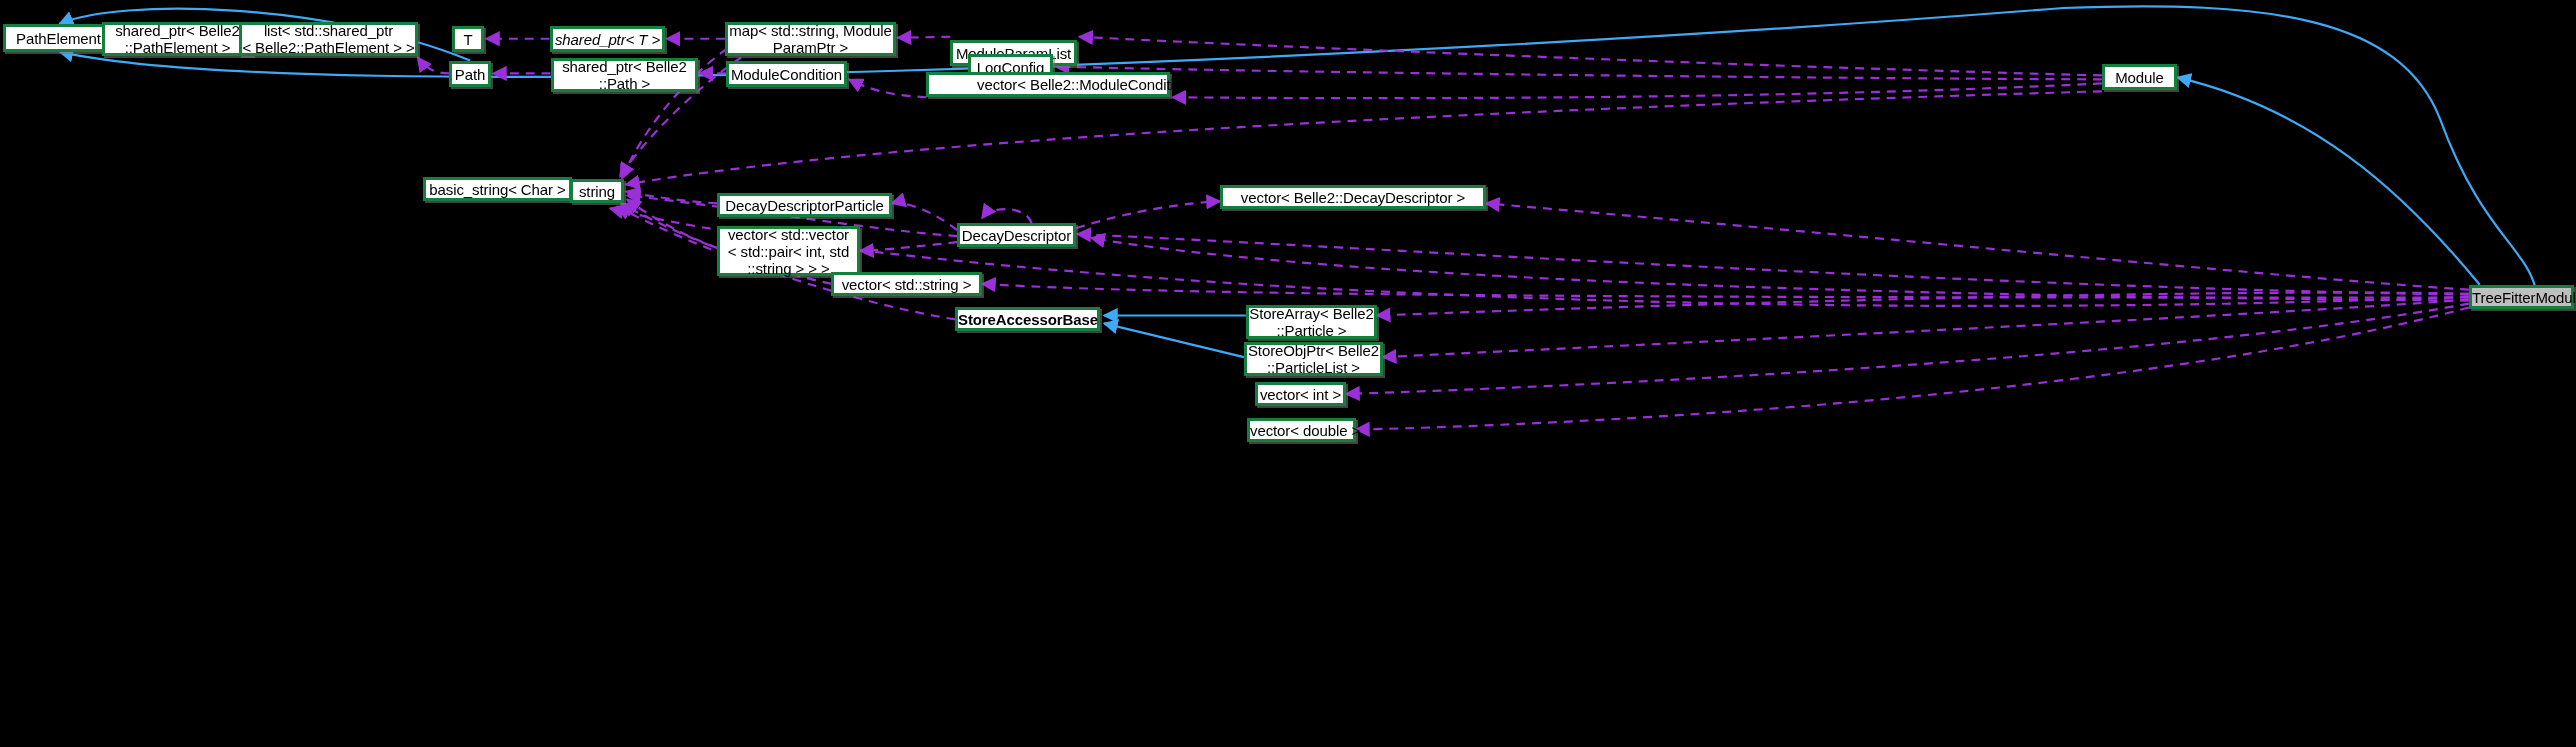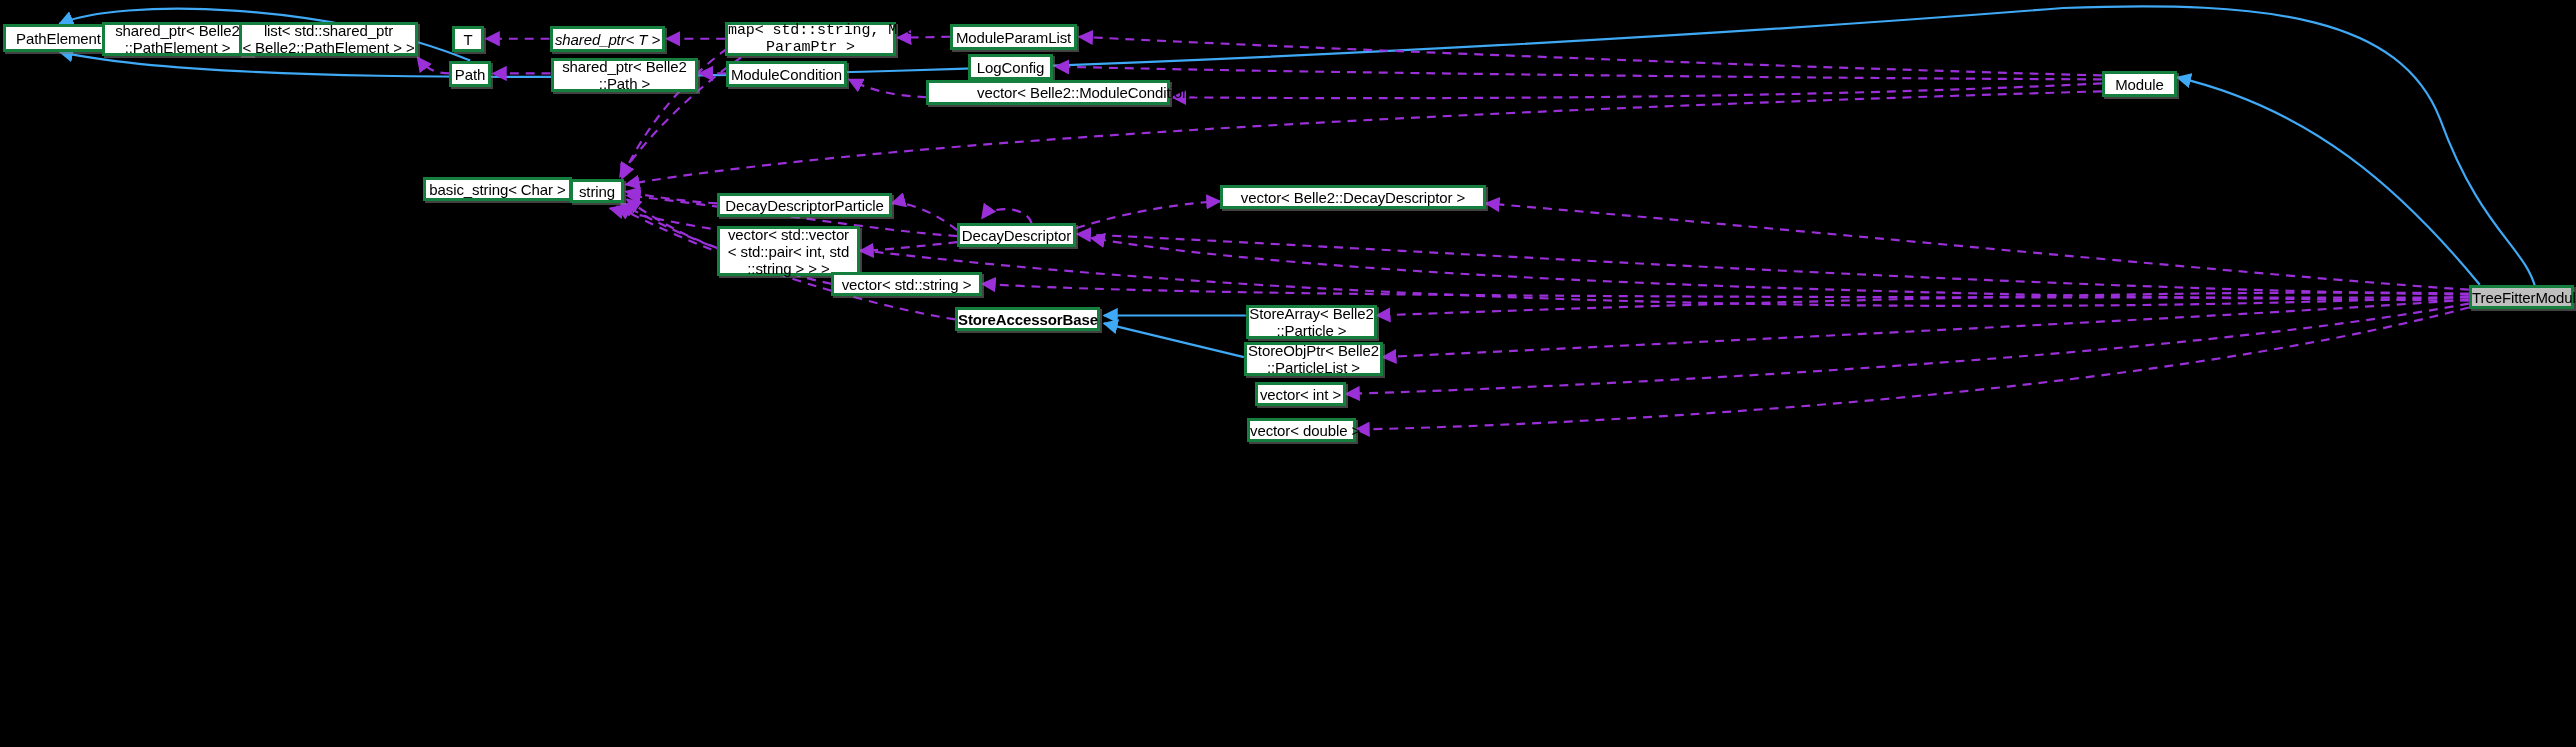--- a/index.html
+++ b/index.html
@@ -137,30 +137,30 @@
       <path d="M 2489 292 C 2300 280 1800 230 1498 205" marker-end="url(#arrU)"></path>
     </g>
   </svg>
 <div class="node" style="left: 3px; top: 24px; width: 111px; height: 28px;"><span>PathElement</span></div>
     <div class="node" style="left: 102px; top: 22px; width: 151px; height: 34px;"><span>shared_ptr&lt; Belle2
 ::PathElement &gt;</span></div>
     <div class="node" style="left: 239px; top: 22px; width: 179px; height: 34px;"><span>list&lt; std::shared_ptr
 &lt; Belle2::PathElement &gt; &gt;</span></div>
     <div class="node" style="left: 452px; top: 26px; width: 32px; height: 26px;"><span>T</span></div>
     <div class="node" style="left: 550px; top: 26px; width: 115px; height: 26px; font-style: italic;"><span>shared_ptr&lt; T &gt;</span></div>
-    <div class="node" style="left: 725px; top: 22px; width: 171px; height: 34px; font-family: Liberation Mono, monospace;"><span>map&lt; std::string, Module
+    <div class="node" style="left: 725px; top: 22px; width: 171px; height: 34px;"><span>map&lt; std::string, Module
 ParamPtr &gt;</span></div>
-    <div class="node" style="left: 950px; top: 24px; width: 127px; height: 26px;"><span>ModuleParamList</span></div>
-    <div class="node" style="left: 2102px; top: 71px; width: 75px; height: 26px; align-items: center;"><span>Module</span></div>
+    <div class="node" style="left: 950px; top: 40px; width: 127px; height: 26px;"><span>ModuleParamList</span></div>
+    <div class="node" style="left: 2102px; top: 64px; width: 75px; height: 26px; align-items: center;"><span>Module</span></div>
     <div class="node" style="left: 449px; top: 61px; width: 42px; height: 26px;"><span>Path</span></div>
     <div class="node" style="left: 551px; top: 58px; width: 147px; height: 34px;"><span>shared_ptr&lt; Belle2
 ::Path &gt;</span></div>
     <div class="node" style="left: 726px; top: 61px; width: 121px; height: 26px;"><span>ModuleCondition</span></div>
     <div class="node" style="left: 968px; top: 54px; width: 85px; height: 26px;"><span>LogConfig</span></div>
-    <div class="node" style="left: 926px; top: 80px; width: 244px; height: 25px; padding-left: 48px;"><span>vector&lt; Belle2::ModuleCondition &gt;</span></div>
+    <div class="node" style="left: 926px; top: 72px; width: 244px; height: 25px; padding-left: 48px;"><span>vector&lt; Belle2::ModuleCondition &gt;</span></div>
     <div class="node" style="left: 423px; top: 177px; width: 149px; height: 24px;"><span>basic_string&lt; Char &gt;</span></div>
     <div class="node" style="left: 570px; top: 179px; width: 54px; height: 24px;"><span>string</span></div>
     <div class="node" style="left: 717px; top: 193px; width: 175px; height: 24px;"><span>DecayDescriptorParticle</span></div>
     <div class="node" style="left: 1220px; top: 185px; width: 266px; height: 24px;"><span>vector&lt; Belle2::DecayDescriptor &gt;</span></div>
     <div class="node" style="left: 957px; top: 223px; width: 119px; height: 24px;"><span>DecayDescriptor</span></div>
     <div class="node" style="left: 717px; top: 226px; width: 143px; height: 50px; justify-content: flex-end;"><span>vector&lt; std::vector
 &lt; std::pair&lt; int, std
 ::string &gt; &gt; &gt;</span></div>
     <div class="node" style="left: 831px; top: 272px; width: 151px; height: 24px;"><span>vector&lt; std::string &gt;</span></div>
     <div class="node highlight" style="left: 2469px; top: 285px; width: 105px; height: 24px;"><span>TreeFitterModule</span></div>

